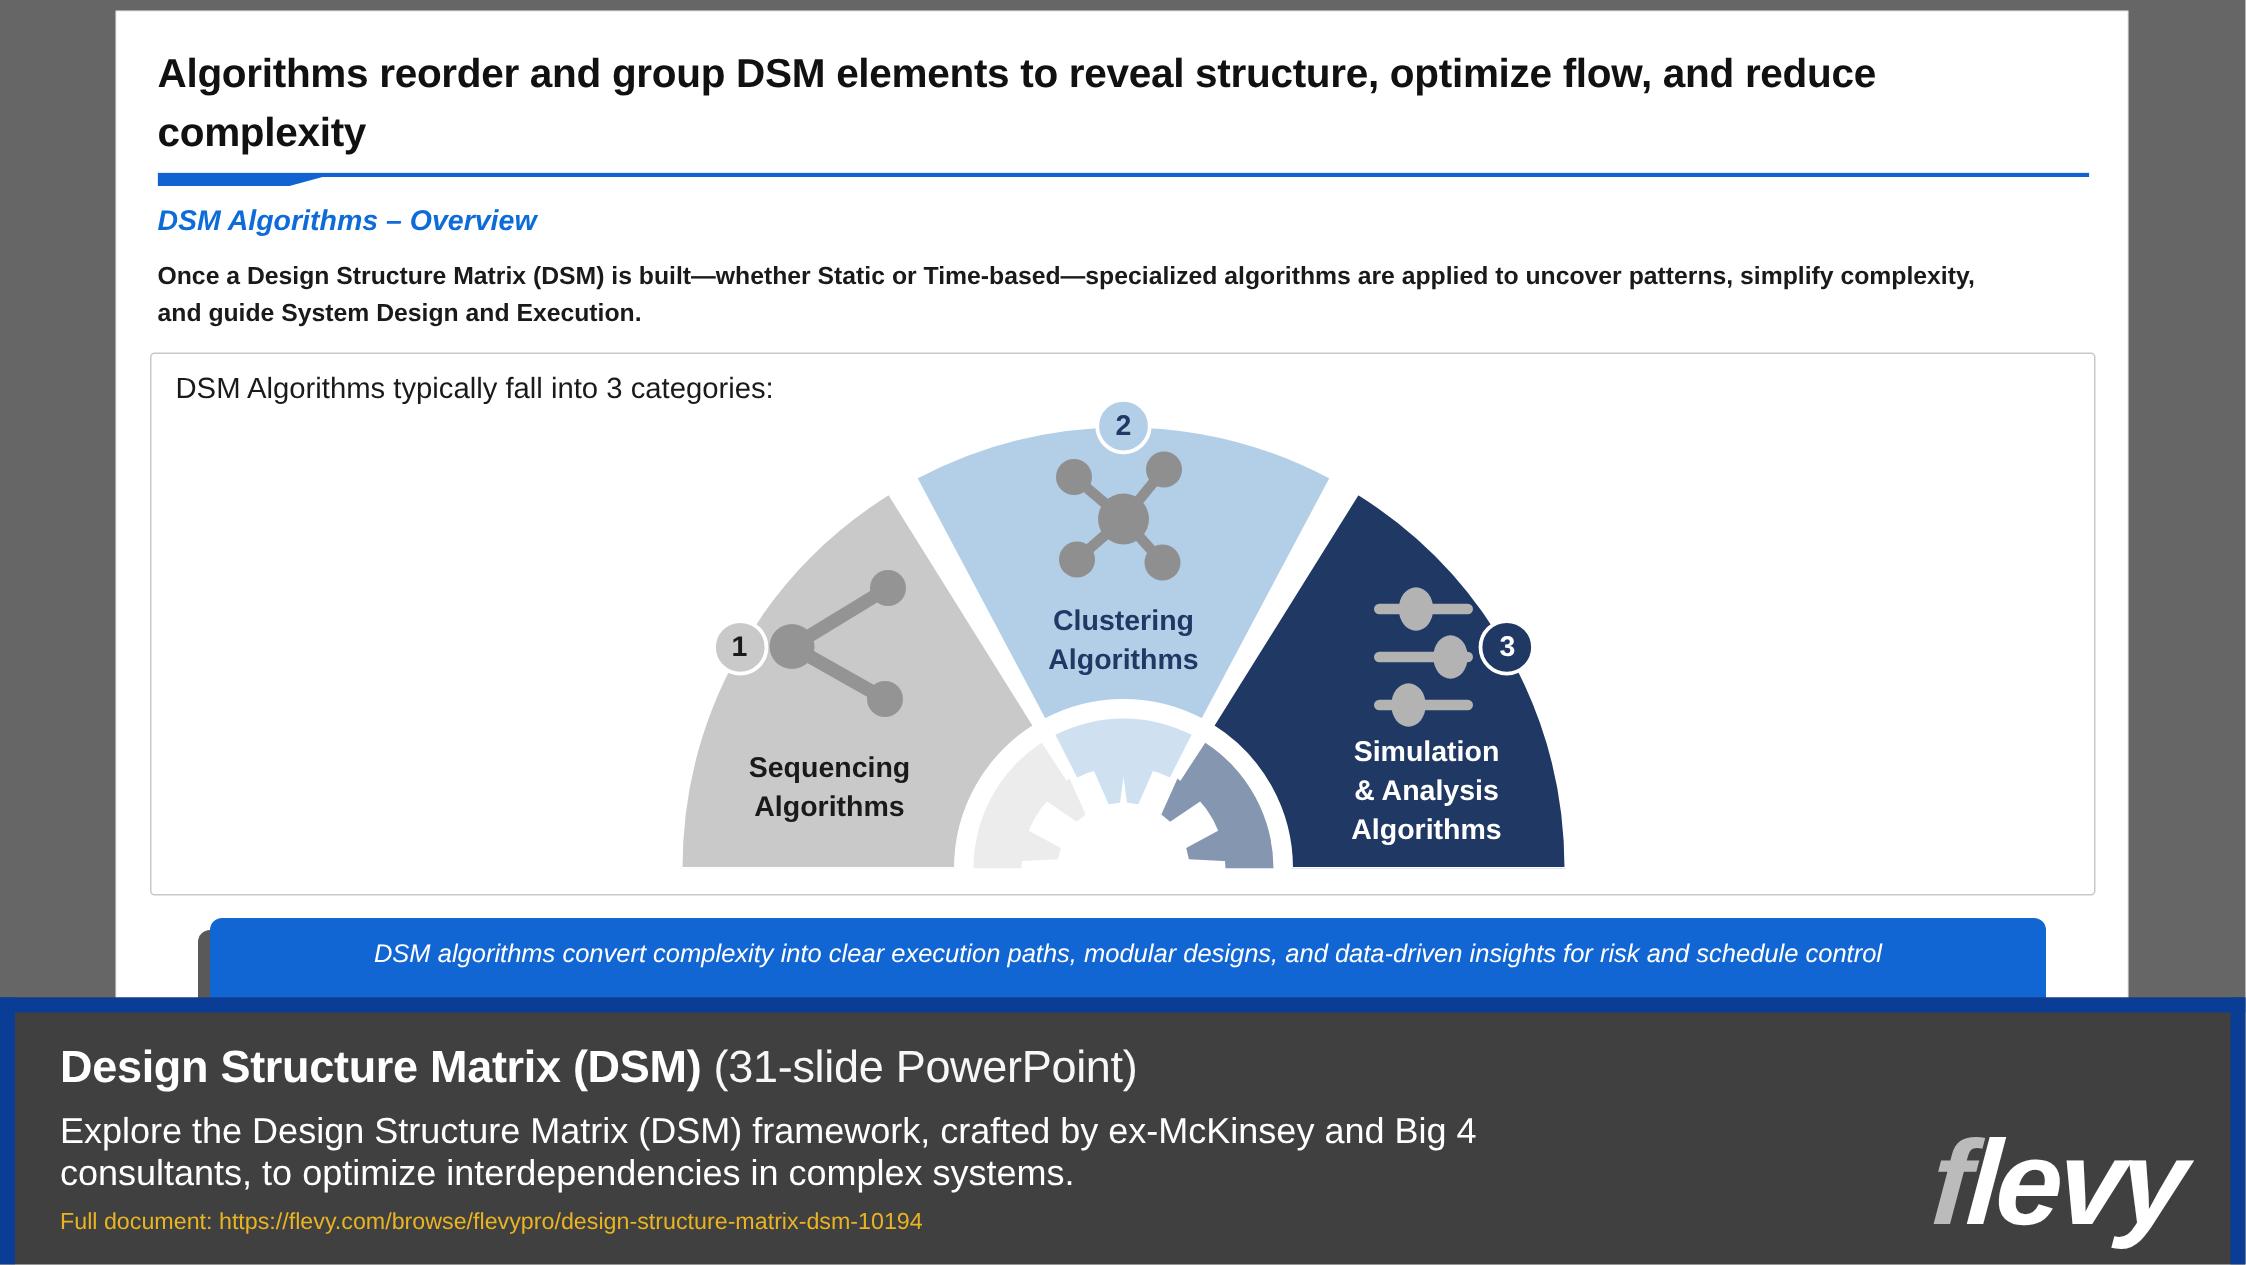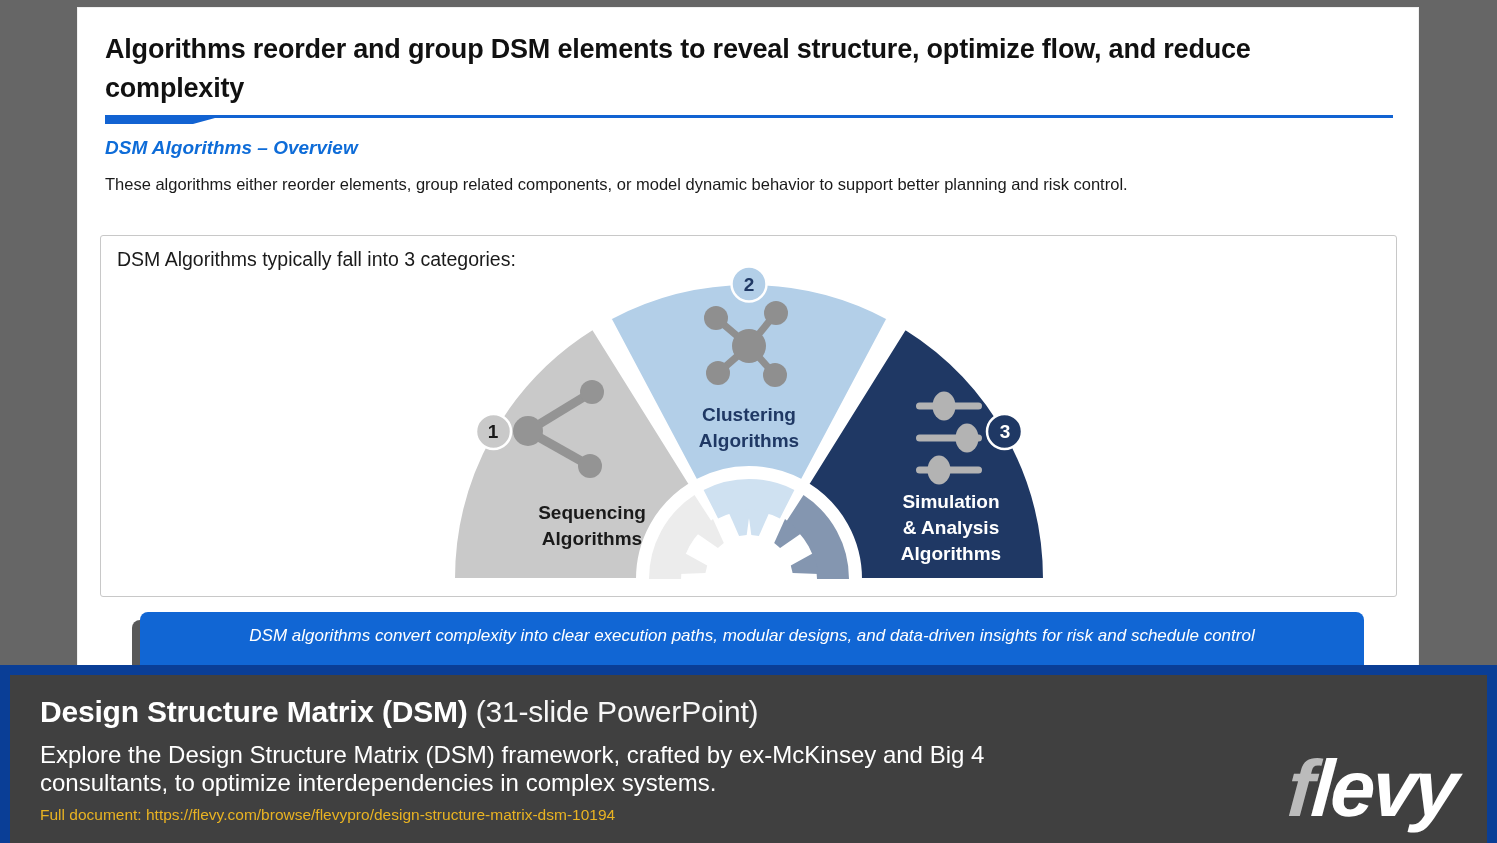--- a/index.html
+++ b/index.html
@@ -30,21 +30,21 @@
                     border:1.5px solid #c8c8c8; border-radius:3px; background:#ffffff; }
   .categories-heading { position:absolute; left:16px; top:12px; font-size:19.5px;
                         color:#1a1a1a;text-align:center; }
 
   .diagram { position:absolute; left:328px; top:23px; width:640px; height:320px; }
   .diagram svg { position:absolute; left:0; top:0; }
 
   .seg-label { position:absolute; transform:translate(-50%,-50%); text-align:center;
                font-weight:700; font-size:19px; line-height:26px; white-space:nowrap; }
   .seg-label span { display:block; }
-  .seg-label-1 { left:124px; top:267px; color:#1a1a1a;margin-left:39px; }
+  .seg-label-1 { left:124px; top:267px; color:#1a1a1a; }
   .seg-label-2 { left:320px; top:169px; color:#1f3864; }
   .seg-label-3 { left:522px; top:269px; color:#ffffff; }
 
   .num-badge { position:absolute; transform:translate(-50%,-50%); width:36px; height:36px;
                display:flex; align-items:center; justify-content:center;
                font-weight:700; font-size:19px; }
   .num-1 { left:64px;  top:173px; color:#1a1a1a; }
   .num-2 { left:320px; top:26px;  color:#1f3864; }
   .num-3 { left:576px; top:173px; color:#ffffff; }
 
@@ -75,20 +75,21 @@
 </style>
 </head>
 <body>
 
 <div class="slide">
   <div class="slide-inner">
 
     <div class="slide-title">Algorithms reorder and group DSM elements to reveal structure, optimize flow, and reduce complexity</div>
     <div class="title-rule"></div>
     <div class="section-heading">DSM Algorithms – Overview</div>
+    <div class="lead-bold">Once a Design Structure Matrix (DSM) is built—whether Static or Time-based—specialized algorithms are applied to uncover patterns, simplify complexity, and guide System Design and Execution.</div>
     <div class="lead-regular">These algorithms either reorder elements, group related components, or model dynamic behavior to support better planning and risk control.</div>
 
     <div class="categories-box">
       <div class="categories-heading">DSM Algorithms typically fall into 3 categories:</div>
 
       <div class="diagram">
         <svg width="640" height="320" viewBox="0 0 640 320">
 
           <path d="M 25 320 A 295 295 0 0 1 163.7 69.8 L 260.6 225.0 A 112 112 0 0 0 208 320 Z" fill="#c9c9c9" stroke="#ffffff" stroke-width="2"></path>
           <path d="M 181.5 59.5 A 295 295 0 0 1 458.5 59.5 L 372.6 221.1 A 112 112 0 0 0 267.4 221.1 Z" fill="#b3cfe8" stroke="#ffffff" stroke-width="2"></path>

